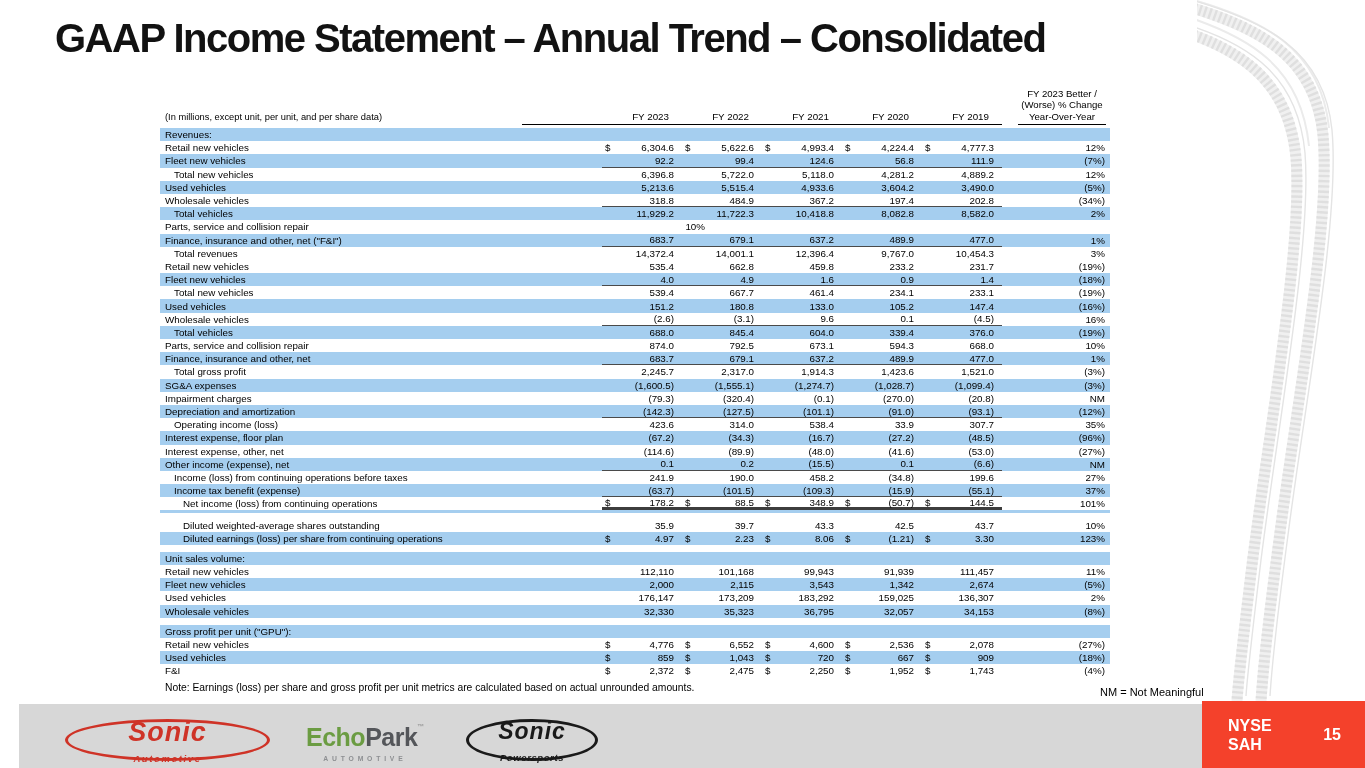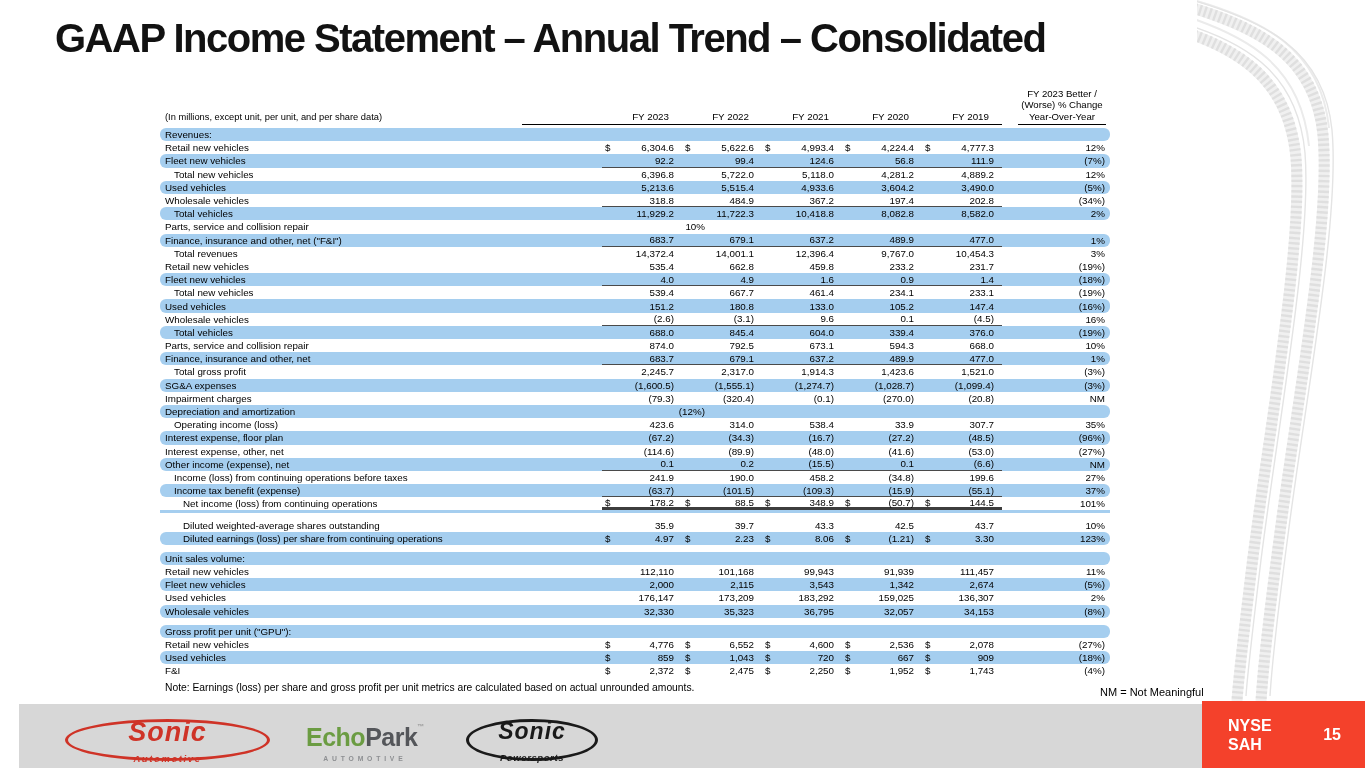--- a/index.html
+++ b/index.html
@@ -14,21 +14,21 @@
   .thead{display:flex;align-items:flex-end;height:41px;}
   .caption{width:442px;font-size:9.3px;padding:0 0 3px 5px;box-sizing:border-box;white-space:nowrap;}
   .yearcells{display:flex;width:400px;margin-left:-80px;padding-left:80px;
              border-bottom:1.5px solid #000;justify-content:flex-end;}
   .yearcell{width:80px;box-sizing:border-box;font-size:9.8px;text-align:right;
             padding:0 13px 2px 0;white-space:nowrap;}
   .pcthead{width:88px;margin-left:16px;box-sizing:border-box;font-size:9.6px;line-height:11.3px;
            text-align:center;padding-bottom:2px;border-bottom:1.5px solid #000;white-space:nowrap;}
   .tbody{margin-top:3px;}
   .row{display:flex;height:13.2px;font-size:9.8px;align-items:center;}
-  .row.blue{background:var(--row-blue);border-radius:6px;}
+  .row.blue{background:var(--row-blue);}
   .row.spacer{height:7px;background:#fff;}
   .row.spacer.sliver{border-top:3px solid var(--row-blue);height:5px;}
   .lbl{width:442px;box-sizing:border-box;padding-left:5px;white-space:nowrap;overflow:hidden;}
   .section .lbl{flex:1;width:auto;}
   .ind1{padding-left:14px;} .ind2{padding-left:23px;}
   .vals{display:flex;width:400px;height:100%;align-items:center;box-sizing:border-box;}
   .vals.rule{border-bottom:1.4px solid #4a4a4a;}
   .vals.rule2{border-bottom:3px solid #3d3d3d;}
   .grp{display:flex;width:80px;box-sizing:border-box;}
   .ds{width:13px;padding-left:3px;box-sizing:border-box;}
@@ -599,20 +599,42 @@
             </div>
             <div class="grp">
               <span class="ds"></span>
               <span class="nv">(20.8)</span>
             </div>
           </div>
           <div class="pct">NM</div>
         </div>
         <div class="row blue">
           <div class="lbl">Depreciation and amortization</div>
+          <div class="vals rule">
+            <div class="grp">
+              <span class="ds"></span>
+              <span class="nv">(142.3)</span>
+            </div>
+            <div class="grp">
+              <span class="ds"></span>
+              <span class="nv">(127.5)</span>
+            </div>
+            <div class="grp">
+              <span class="ds"></span>
+              <span class="nv">(101.1)</span>
+            </div>
+            <div class="grp">
+              <span class="ds"></span>
+              <span class="nv">(91.0)</span>
+            </div>
+            <div class="grp">
+              <span class="ds"></span>
+              <span class="nv">(93.1)</span>
+            </div>
+          </div>
           <div class="pct">(12%)</div>
         </div>
         <div class="row white">
           <div class="lbl ind1">Operating income (loss)</div>
           <div class="vals">
             <div class="grp">
               <span class="ds"></span>
               <span class="nv">423.6</span>
             </div>
             <div class="grp">

